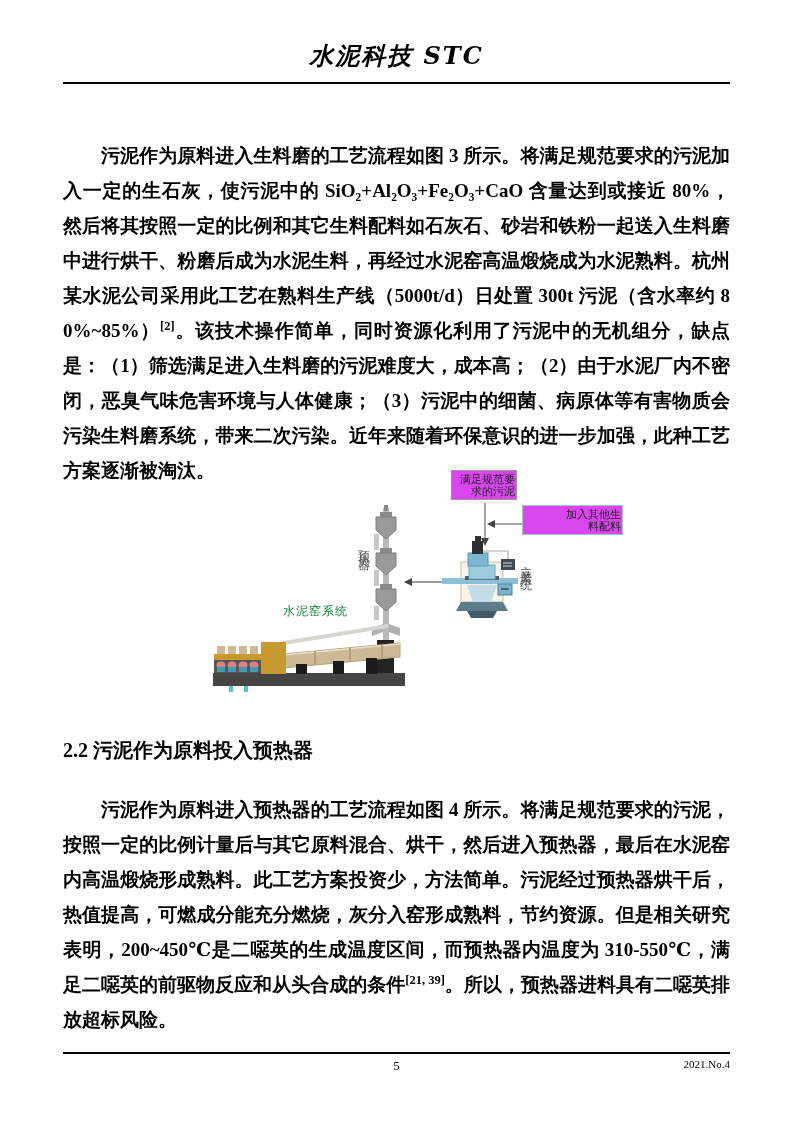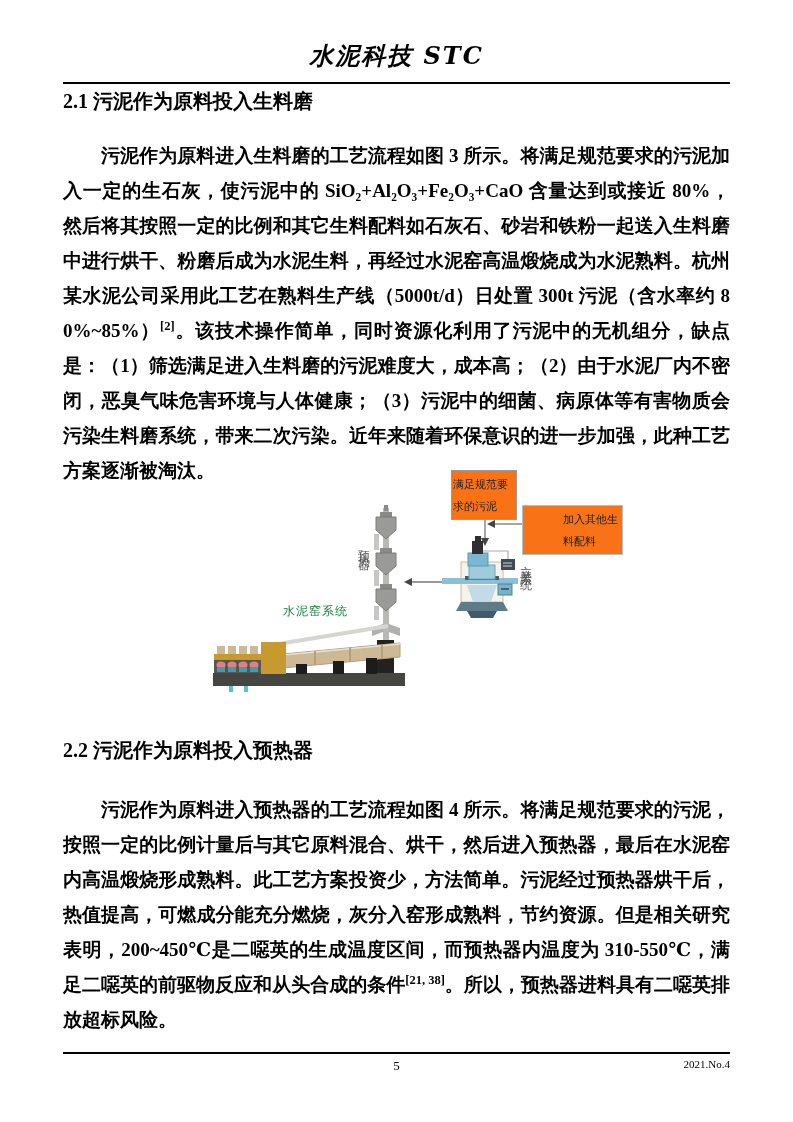--- a/index.html
+++ b/index.html
@@ -25,22 +25,22 @@
     font-size:19px; line-height:35px; text-align:justify; text-indent:2em;
     word-break:break-all;
     font-weight:bold;
   }
   .p-1{top:138px;}
   .p-2{top:792px;}
   .ref{vertical-align:super; font-size:12.5px; line-height:0;}
   .figure-canvas{position:absolute; top:468px; left:0; width:793px; height:225px;}
   .figure-canvas svg{position:absolute; top:0; left:0;}
   .fig-box{
-    position:absolute; background:#f97316; text-align:left;
-    font-size:11px; line-height:22px; color:#222; padding:2px 1px;
+    position:absolute; background:#d946ef; text-align:right;
+    font-size:11px; line-height:12px; color:#222; padding:2px 1px;
   }
   .fig-box-sludge{left:451px; top:2px; width:62px; border:1px solid #999;}
   .fig-box-add{left:522px; top:37px; width:58px; border:1px solid #a9c4c8;padding-left:40px;}
   .fig-vlabel{
     position:absolute; writing-mode:vertical-rl; letter-spacing:4px;
     font-size:12px; color:#555;
   }
   .fig-vlabel-preheater{left:355px; top:73px;}
   .fig-vlabel-mill{left:517px; top:88px;}
   .fig-hlabel{position:absolute; font-size:12px; color:#15803d;}
@@ -54,21 +54,20 @@
   .footer-issue{position:absolute; top:1058px; right:63px; font-size:11px;}
 </style>
 </head>
 <body>
 
 <div class="page">
 
   <div class="journal-title">水泥科技 STC</div>
   <div class="header-rule"></div>
 
-  <div class="sec-heading h-21">2.1 污泥作为原料投入生料磨</div>
 
   <div class="body-para p-1"><span>污泥作为原料进入生料磨的工艺流程如图 3 所示。将满足规范要求的污泥加入一定的生石灰，使污泥中的 SiO₂+Al₂O₃+Fe₂O₃+CaO 含量达到或接近 80%，然后将其按照一定的比例和其它生料配料如石灰石、砂岩和铁粉一起送入生料磨中进行烘干、粉磨后成为水泥生料，再经过水泥窑高温煅烧成为水泥熟料。杭州某水泥公司采用此工艺在熟料生产线（5000t/d）日处置 300t 污泥（含水率约 80%~85%）</span><sup class="ref">[2]</sup><span>。该技术操作简单，同时资源化利用了污泥中的无机组分，缺点是：（1）筛选满足进入生料磨的污泥难度大，成本高；（2）由于水泥厂内不密闭，恶臭气味危害环境与人体健康；（3）污泥中的细菌、病原体等有害物质会污染生料磨系统，带来二次污染。近年来随着环保意识的进一步加强，此种工艺方案逐渐被淘汰。</span></div>
 
   <div class="figure-canvas">
     <svg width="793" height="225" viewBox="0 468 793 225" xmlns="http://www.w3.org/2000/svg">
 
       <g>
         <line x1="485" y1="503" x2="485" y2="538" stroke="#888" stroke-width="1.5"></line>
         <polygon points="481,538 489,538 485,546" fill="#444"></polygon>
       </g>
@@ -169,19 +168,19 @@
     <div class="fig-box fig-box-sludge">满足规范要求的污泥</div>
     <div class="fig-box fig-box-add">加入其他生料配料</div>
     <div class="fig-vlabel fig-vlabel-preheater">预热器</div>
     <div class="fig-vlabel fig-vlabel-mill">立磨系统</div>
     <div class="fig-hlabel fig-hlabel-kiln">水泥窑系统</div>
   </div>
 
 
   <div class="sec-heading h-22">2.2 污泥作为原料投入预热器</div>
 
-  <div class="body-para p-2"><span>污泥作为原料进入预热器的工艺流程如图 4 所示。将满足规范要求的污泥，按照一定的比例计量后与其它原料混合、烘干，然后进入预热器，最后在水泥窑内高温煅烧形成熟料。此工艺方案投资少，方法简单。污泥经过预热器烘干后，热值提高，可燃成分能充分燃烧，灰分入窑形成熟料，节约资源。但是相关研究表明，200~450℃是二噁英的生成温度区间，而预热器内温度为 310-550℃，满足二噁英的前驱物反应和从头合成的条件</span><sup class="ref">[21, 38]</sup><span>。所以，预热器进料具有二噁英排放超标风险。</span></div>
+  <div class="body-para p-2"><span>污泥作为原料进入预热器的工艺流程如图 4 所示。将满足规范要求的污泥，按照一定的比例计量后与其它原料混合、烘干，然后进入预热器，最后在水泥窑内高温煅烧形成熟料。此工艺方案投资少，方法简单。污泥经过预热器烘干后，热值提高，可燃成分能充分燃烧，灰分入窑形成熟料，节约资源。但是相关研究表明，200~450℃是二噁英的生成温度区间，而预热器内温度为 310-550℃，满足二噁英的前驱物反应和从头合成的条件</span><sup class="ref">[21, 39]</sup><span>。所以，预热器进料具有二噁英排放超标风险。</span></div>
 
   <div class="footer-rule"></div>
   <div class="footer-page">5</div>
   <div class="footer-issue">2021.No.4</div>
 
 </div>
 
 </body></html>

